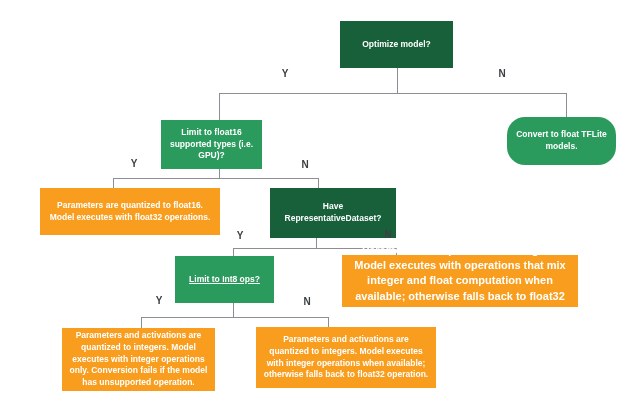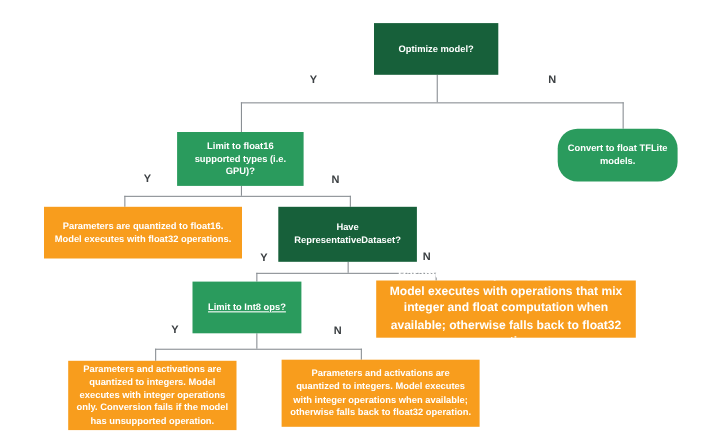--- a/index.html
+++ b/index.html
@@ -35,23 +35,23 @@
     font-size: 8.5px;
     line-height: 1.4;
     padding: 4px 7px;
   }
   .node.dark   { background: var(--decision-primary-green); }
   .node.green  { background: var(--decision-green); }
   .node.orange { background: var(--outcome-orange); }
 
   
   #n-optimize       { left: 340px; top: 21px;  width: 113px; height: 47px; }
-  #n-limit-float16  { left: 161px; top: 120px; width: 115px; height: 49px; }
+  #n-limit-float16  { left: 161px; top: 120px; width: 101px; height: 49px; }
   #n-convert-float  { left: 507px; top: 117px; width: 109px; height: 48px; border-radius: 18px; }
-  #n-have-repdata   { left: 253px; top: 188px; width: 126px; height: 50px; }
+  #n-have-repdata   { left: 270px; top: 188px; width: 126px; height: 50px; }
   #n-limit-int8     { left: 175px; top: 256px; width: 99px; height: 47px; text-decoration: underline; }
   #n-quant-float16  { left: 40px;  top: 188px; width: 180px; height: 47px; }
   #n-quant-mixed    { left: 342px; top: 255px; width: 236px; height: 52px; font-size: 11px; }
   #n-quant-int-only { left: 62px;  top: 328px; width: 153px; height: 63px; }
   #n-quant-int-fb   { left: 256px; top: 327px; width: 180px; height: 61px; }
 
   .line { position: absolute; background: var(--connector-gray); }
   .vline { width: 1px; }
   .hline { height: 1px; }
 

